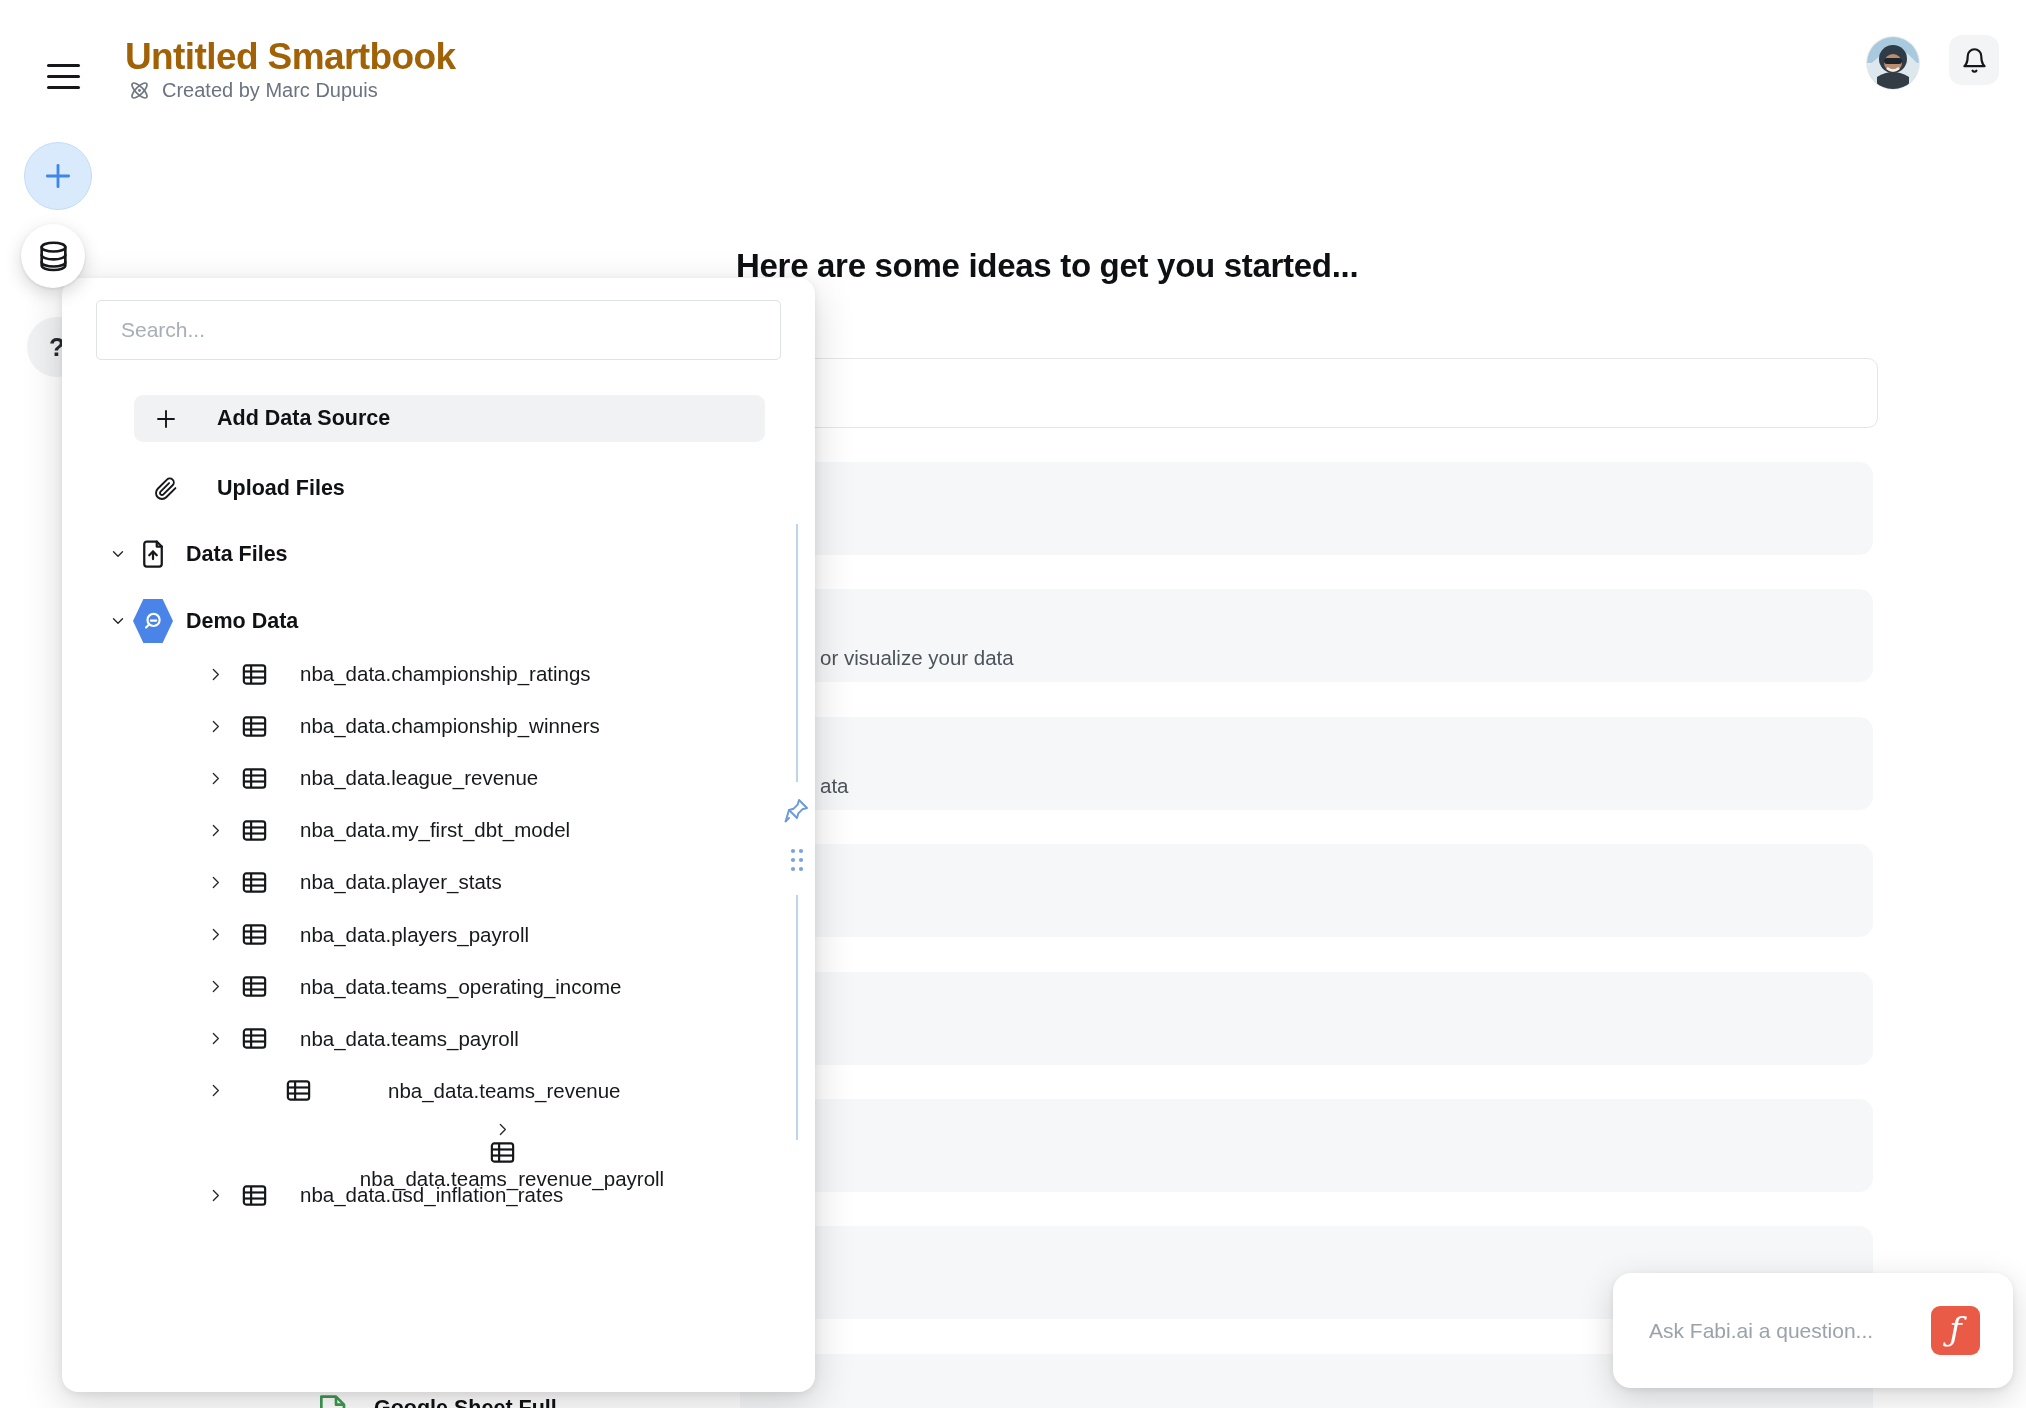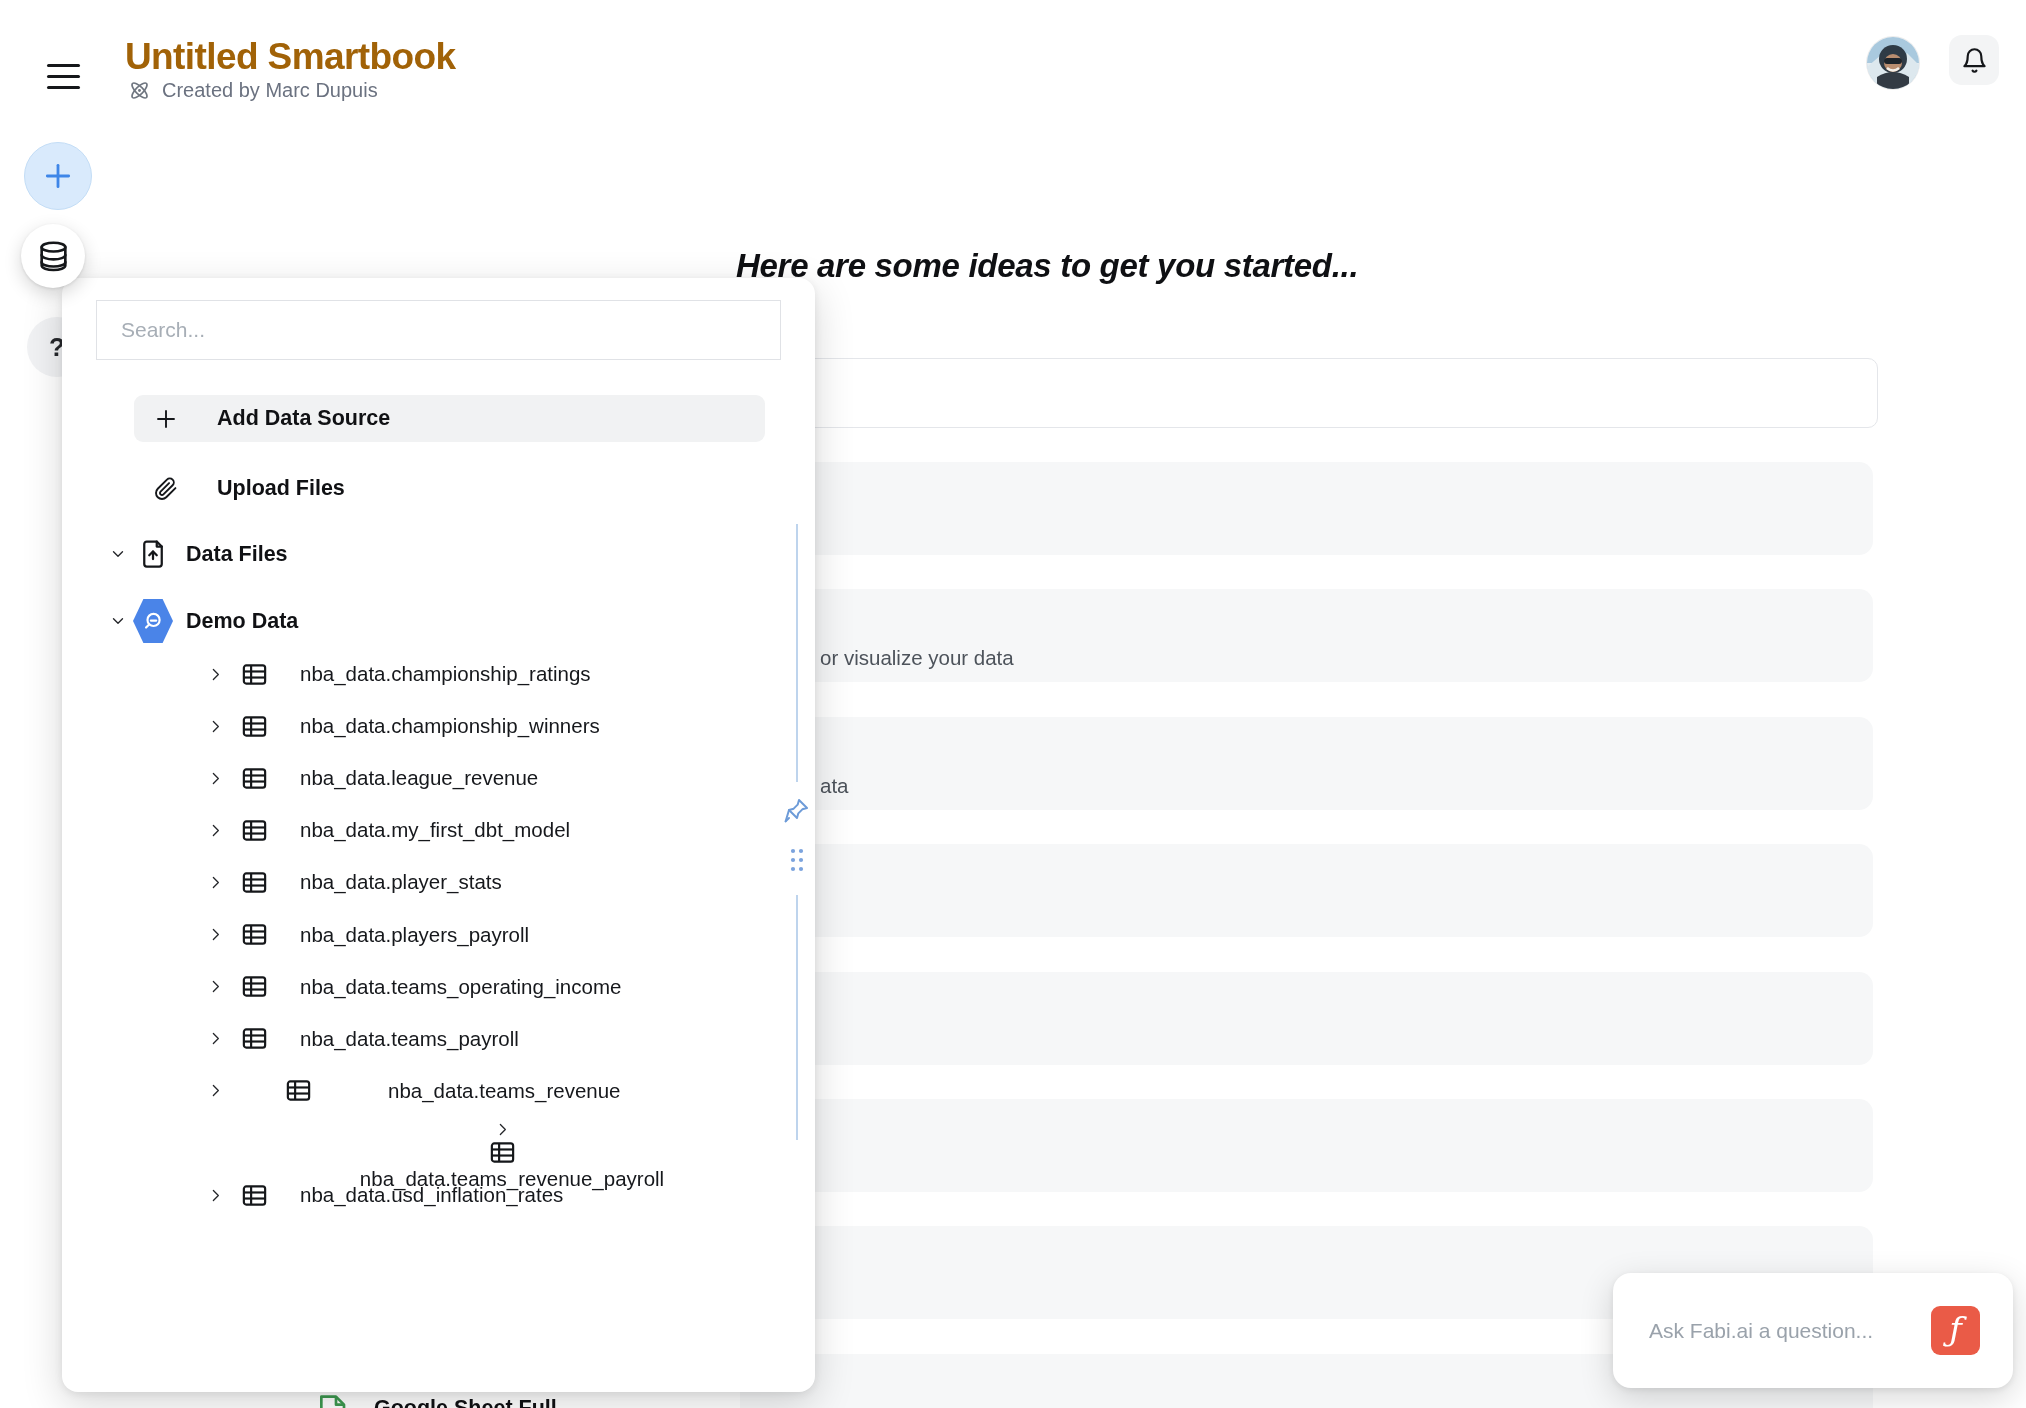--- a/index.html
+++ b/index.html
@@ -19,40 +19,40 @@
 
   
   .rail-btn { border-radius:50%; display:flex; align-items:center; justify-content:center; cursor:pointer; }
   #plus-btn { left:24px; top:142px; width:68px; height:68px; background:#d9eafc; border:1.5px solid #c3ddf6; z-index:12; }
   #db-btn   { left:21px; top:224px; width:64px; height:64px; background:#ffffff; z-index:12;
               box-shadow:0 6px 18px rgba(0,0,0,.16), 0 1px 3px rgba(0,0,0,.1); }
   #help-btn { left:27px; top:317px; width:60px; height:60px; background:#f1f2f4; z-index:2;
               font-size:26px; color:#26282c; font-weight:700; }
 
   
-  #main-heading { left:736px; top:247px; font-size:33px; font-weight:700; color:#0f1013; letter-spacing:-0.3px; z-index:1; white-space:nowrap;font-style:italic; }
+  #main-heading { left:736px; top:247px; font-size:33px; font-weight:700; color:#0f1013; letter-spacing:-0.3px; z-index:1; white-space:nowrap; }
   #prompt-box { left:750px; top:358px; width:1128px; height:70px; background:#fff; border:1.5px solid #e4e6ea;
                 border-radius:10px; z-index:1; font-size:21px; padding:0 24px; color:#333; outline:none; }
   .idea-card { position:absolute; left:740px; width:1133px; height:93px; background:#f6f7f8; border-radius:14px; z-index:1; cursor:pointer; }
   .idea-card .frag { position:absolute; left:80px; top:57px; font-size:20.5px; color:#4d535b; white-space:nowrap; }
 
   
   .gutter-line { left:796px; width:2px; background:#bed4ed; z-index:11; }
   #pin-icon  { left:781px; top:794px; z-index:11; cursor:pointer; }
   #drag-dots { left:786px; top:843px; z-index:11; cursor:grab; }
 
   
   #sheet-row { left:316px; top:1393px; display:flex; align-items:flex-start; gap:26px; z-index:2; }
   #sheet-row .lbl { font-size:21.5px; font-weight:700; color:#101114; padding-top:3px; white-space:nowrap; }
 
   
   #panel { left:62px; top:278px; width:753px; height:1114px; background:#ffffff; border-radius:16px; z-index:10;
            box-shadow:0 12px 40px rgba(0,0,0,.16), 0 2px 8px rgba(0,0,0,.08); }
   #search-input { position:absolute; left:34px; top:22px; width:685px; height:60px; border:1.5px solid #e0e2e6;
-                  border-radius:0; font-size:21px; padding:0 24px; color:#333; outline:none; background:#fff;
+                  border-radius:5px; font-size:21px; padding:0 24px; color:#333; outline:none; background:#fff;
                   font-family:"Liberation Sans","DejaVu Sans",sans-serif; }
   #search-input::placeholder { color:#a7aeb6; }
   .panel-row { position:absolute; left:72px; width:631px; height:47px; display:flex; align-items:center; gap:39px;
                padding-left:20px; border-radius:9px; cursor:pointer; }
   .panel-row .lbl { font-size:21.5px; font-weight:700; color:#101114; }
   #add-row { top:117px; background:#f1f2f3; }
   #upload-row { top:187px; }
   .tree-parent { position:absolute; left:44px; width:680px; height:46px; display:flex; align-items:center; cursor:pointer; }
   .tree-parent .chev { width:24px; display:flex; justify-content:center; }
   .tree-parent .ic { width:46px; display:flex; justify-content:center; align-items:center; }

